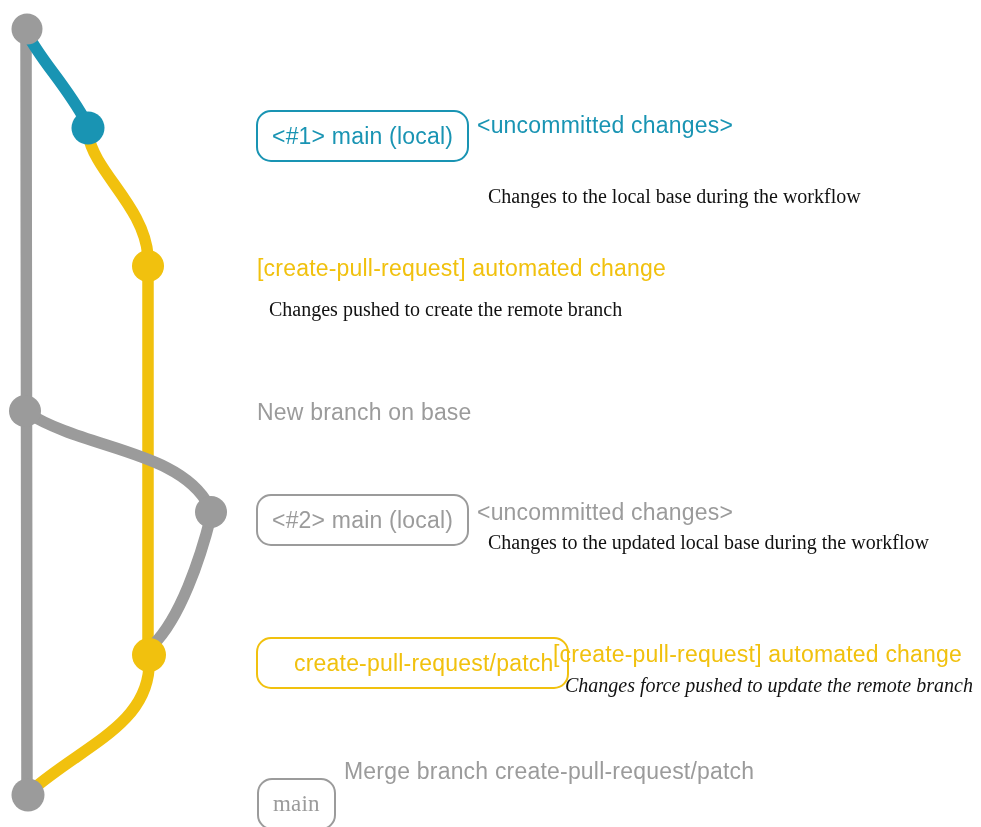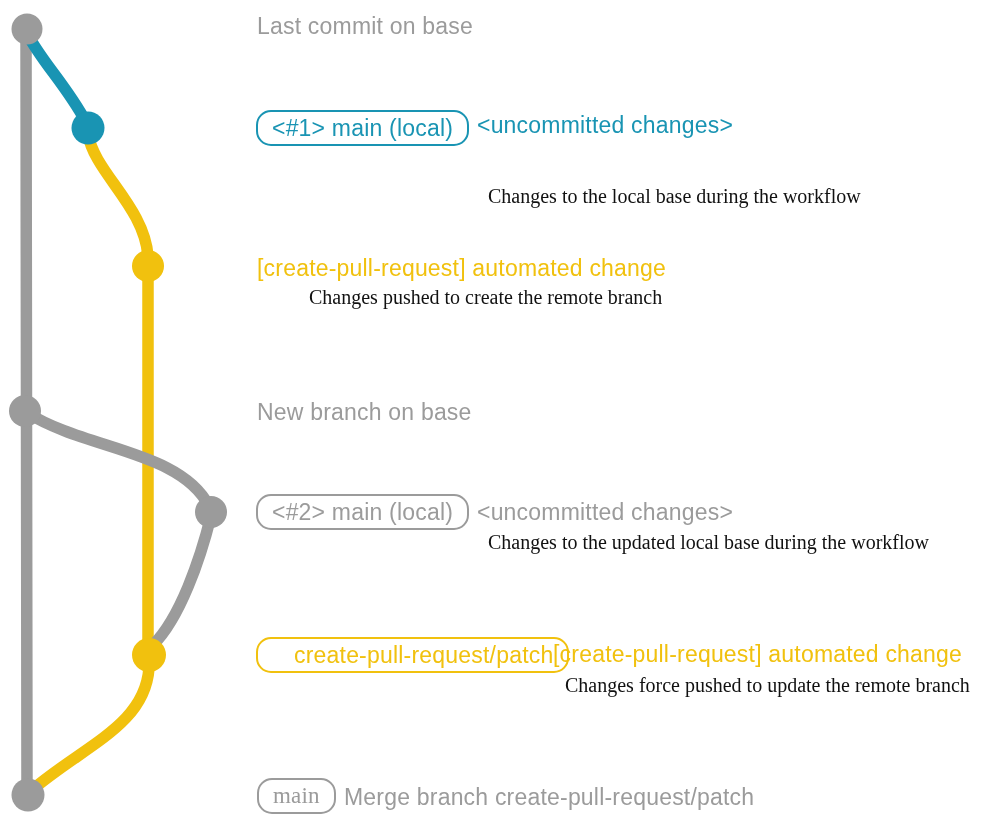--- a/index.html
+++ b/index.html
@@ -19,21 +19,21 @@
   .node-teal   { fill:var(--teal); }
   .node-yellow { fill:var(--yellow); }
 
   .abs { position:absolute; white-space:nowrap; }
 
   .section-label {
     font-size:23px; color:var(--gray); letter-spacing:0.2px;
   }
   .badge {
     display:inline-flex; align-items:center;
-    height:36px; padding:0 14px; box-sizing:border-box;
+    height:52px; padding:0 14px; box-sizing:border-box;
     border:2px solid; border-radius:15px;
     font-size:23px; letter-spacing:0.2px;
   }
   .badge-teal   { border-color:var(--teal);   color:var(--teal); }
   .badge-gray   { border-color:var(--gray);   color:var(--gray); }
   .badge-yellow { border-color:var(--yellow); color:var(--yellow);padding-left:36px; }
 
   .annotation { font-size:23px; letter-spacing:0.2px; }
   .annotation-teal   { color:var(--teal); }
   .annotation-gray   { color:var(--gray); }
@@ -65,43 +65,42 @@
 
     <circle class="node-gray" cx="27" cy="29" r="15.5"></circle>
     <circle class="node-teal" cx="88" cy="128" r="16.5"></circle>
     <circle class="node-yellow" cx="148" cy="266" r="16"></circle>
     <circle class="node-gray" cx="25" cy="411" r="16"></circle>
     <circle class="node-gray" cx="211" cy="512" r="16"></circle>
     <circle class="node-yellow" cx="149" cy="655" r="17"></circle>
     <circle class="node-gray" cx="28" cy="795" r="16.5"></circle>
   </svg>
 
-  <div class="abs section-label" style="left:257px; top:13px;">Last commit on base</div>
 
   <div class="abs badge badge-teal" style="left:256px; top:110px;">
     <span>&lt;#1&gt; main (local)</span>
   </div>
   <div class="abs annotation annotation-teal" style="left:477px; top:112px;">&lt;uncommitted changes&gt;</div>
   <div class="abs note" style="left:488px; top:144px;margin-top:41px;">Changes to the local base during the workflow</div>
 
   <div class="abs annotation annotation-yellow" style="left:257px; top:255px;">[create-pull-request] automated change</div>
-  <div class="abs note" style="left:269px; top:286px;margin-left:40px;">Changes pushed to create the remote branch</div>
+  <div class="abs note" style="left:269px; top:298px;">Changes pushed to create the remote branch</div>
 
   <div class="abs section-label" style="left:257px; top:399px;">New branch on base</div>
 
   <div class="abs badge badge-gray" style="left:256px; top:494px;">
     <span>&lt;#2&gt; main (local)</span>
   </div>
   <div class="abs annotation annotation-gray" style="left:477px; top:499px;">&lt;uncommitted changes&gt;</div>
   <div class="abs note" style="left:488px; top:531px;">Changes to the updated local base during the workflow</div>
 
   <div class="abs badge badge-yellow" style="left:256px; top:637px;">
     <span>create-pull-request/patch</span>
   </div>
   <div class="abs annotation annotation-yellow" style="left:553px; top:641px;">[create-pull-request] automated change</div>
-  <div class="abs note" style="left:565px; top:674px;">Changes force pushed to update the remote branch</div>
+  <div class="abs note" style="left:565px; top:674px;font-style:italic;">Changes force pushed to update the remote branch</div>
 
   <div class="abs badge badge-gray" style="left:257px; top:778px;font-family:Liberation Serif, serif;">
     <span>main</span>
   </div>
-  <div class="abs annotation annotation-gray" style="left:344px; top:784px;">Merge branch create-pull-request/patch</div>
+  <div class="abs annotation annotation-gray" style="left:344px; top:758px;">Merge branch create-pull-request/patch</div>
 
 </div>
 
 </body></html>

